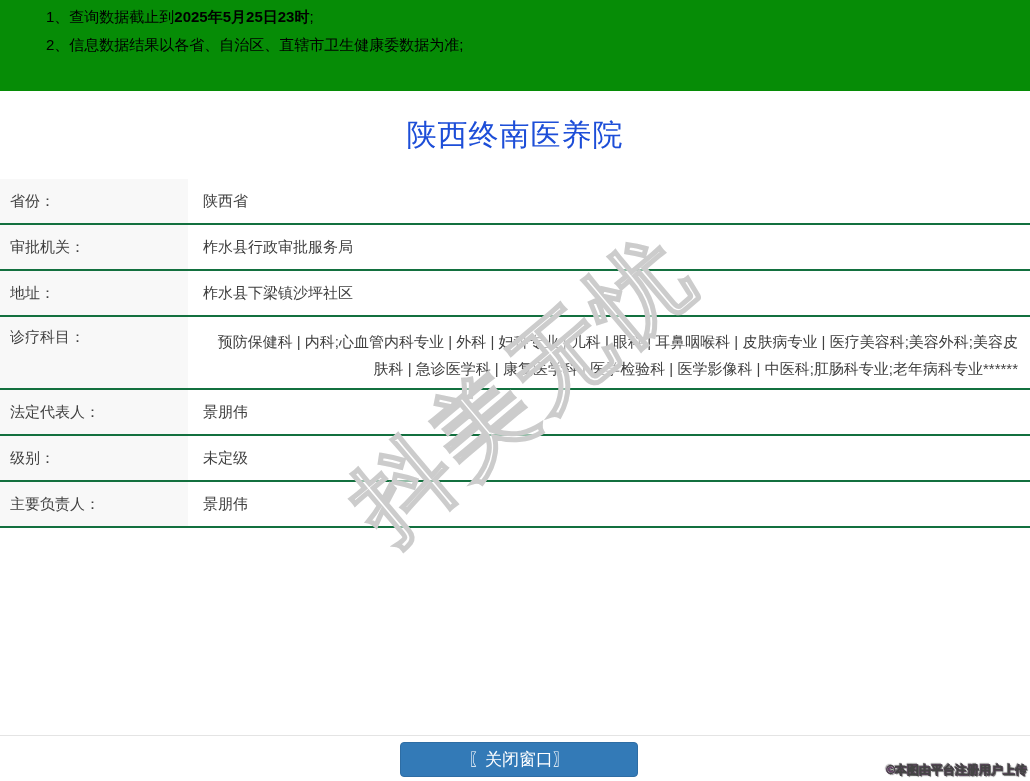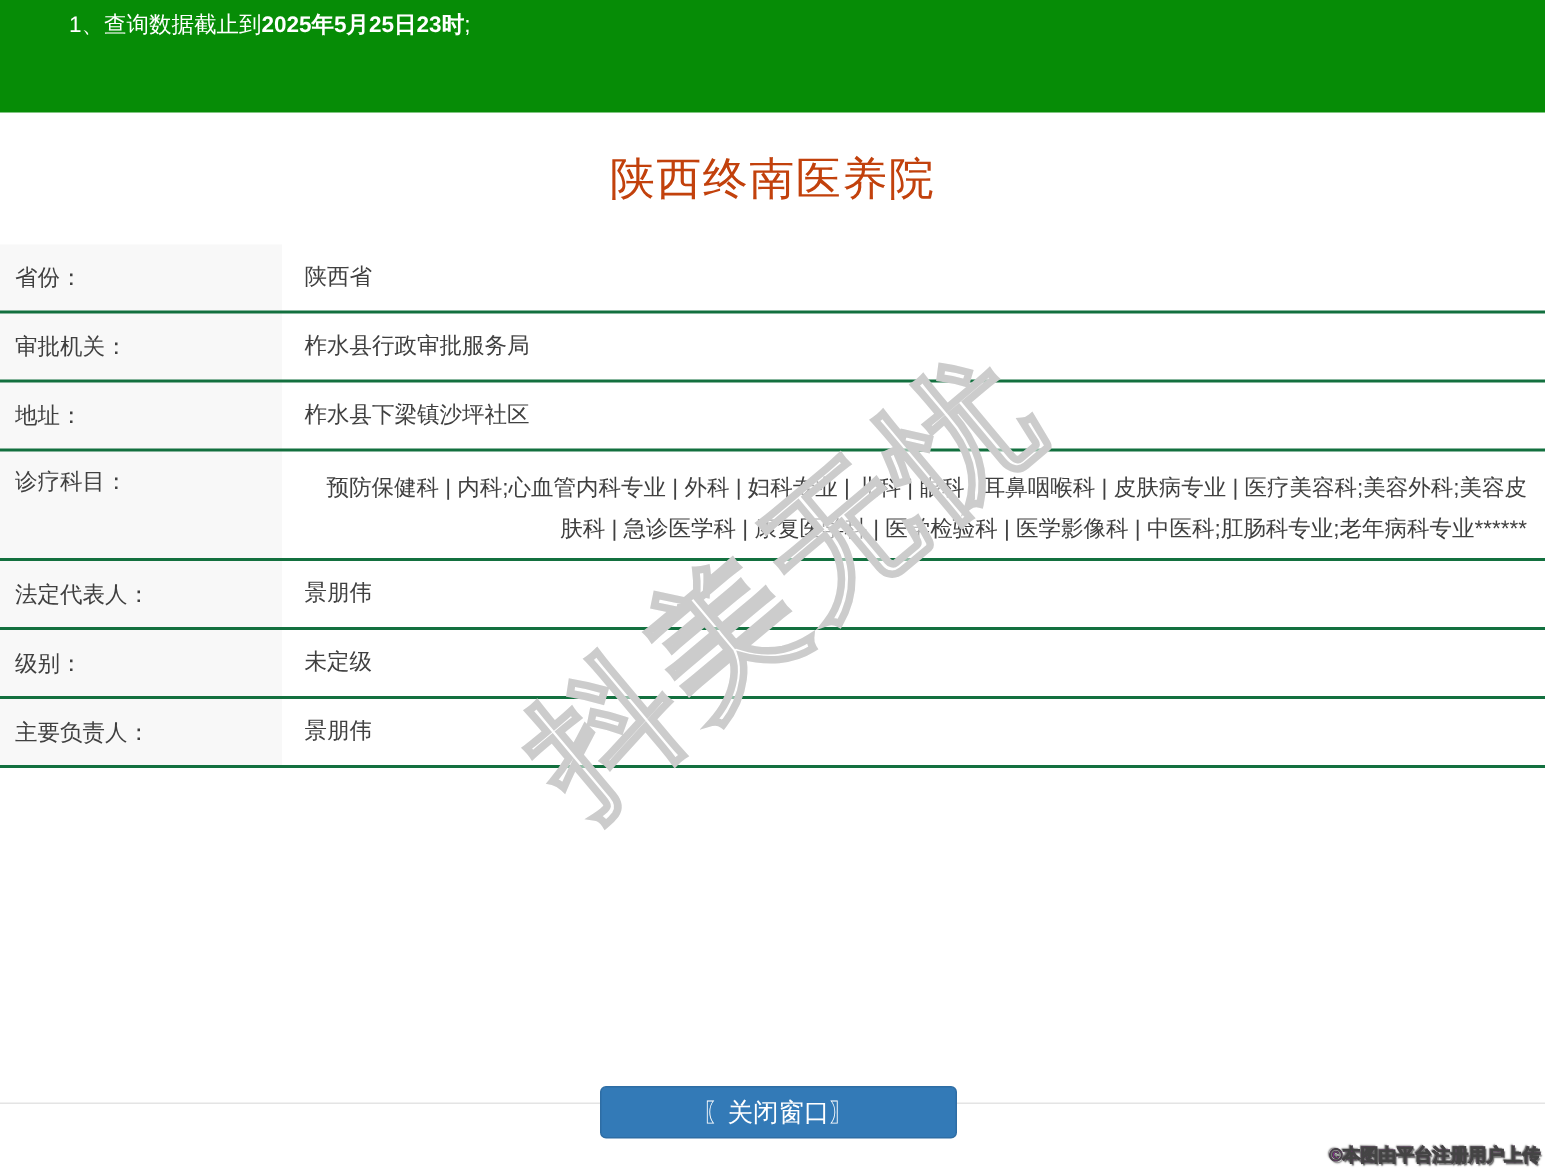--- a/index.html
+++ b/index.html
@@ -5,39 +5,39 @@
   html,body{margin:0;padding:0;}
   body{
     width:1030px;height:781px;position:relative;overflow:hidden;
     background:#ffffff;
     font-family:"Liberation Sans","DejaVu Sans",sans-serif;
     color:#404040;
   }
   
   .notice{
     background:#068c06;
-    height:75px;
+    height:91px;
     padding:3px 18px 0 46px;
     box-sizing:border-box;
-    color:#ffffff;
+    color:#000000;
   }
   .notice-line{
     font-size:15px;
     line-height:28px;
     white-space:nowrap;
   }
   .notice-line b{font-weight:bold;}
   
   .title-wrap{
     height:88px;
     display:flex;align-items:center;justify-content:center;
   }
   .page-title{
     font-size:30px;
-    color:#c2410c;
+    color:#1d4ed8;
     font-weight:400;
     letter-spacing:1px;
   }
   
   table.info{
     width:1030px;
     border-collapse:collapse;
     table-layout:fixed;
     font-size:15px;
     padding-left:28px;
@@ -64,21 +64,21 @@
   }
   tr.tall td.val{line-height:27px;text-align:right;}
   
   .bottom-sep{
     position:absolute;
     left:0;top:735px;width:1030px;height:0;
     border-top:1px solid #e4e4e4;
   }
   .close-btn{
     position:absolute;
-    left:400px;top:724px;
+    left:400px;top:742px;
     width:238px;height:35px;
     background:#337ab7;
     border:1px solid #2e6da4;
     border-radius:4px;
     color:#ffffff;
     font-size:17px;
     font-family:"Liberation Sans","DejaVu Sans",sans-serif;
     cursor:pointer;
     box-sizing:border-box;
     line-height:32px;
@@ -110,20 +110,21 @@
     -webkit-text-stroke:0.6px #444444;
     text-shadow:1px 1px 1px #555555,-1px -1px 1px #555555;
     z-index:6;
   }
 </style>
 </head>
 <body>
 
 <div class="notice">
   <div class="notice-line"><span>1、</span><span>查询数据截止到</span><b>2025年5月25日23时</b><span>;</span></div>
+  <div class="notice-line"><span>2、</span><span>信息数据结果以各省、自治区、直辖市卫生健康委数据为准;</span><b></b><span></span></div>
 </div>
 
 <div class="title-wrap">
   <div class="page-title">陕西终南医养院</div>
 </div>
 
 <table class="info">
   <tbody>
     <tr>
       <td class="lbl">省份：</td>

